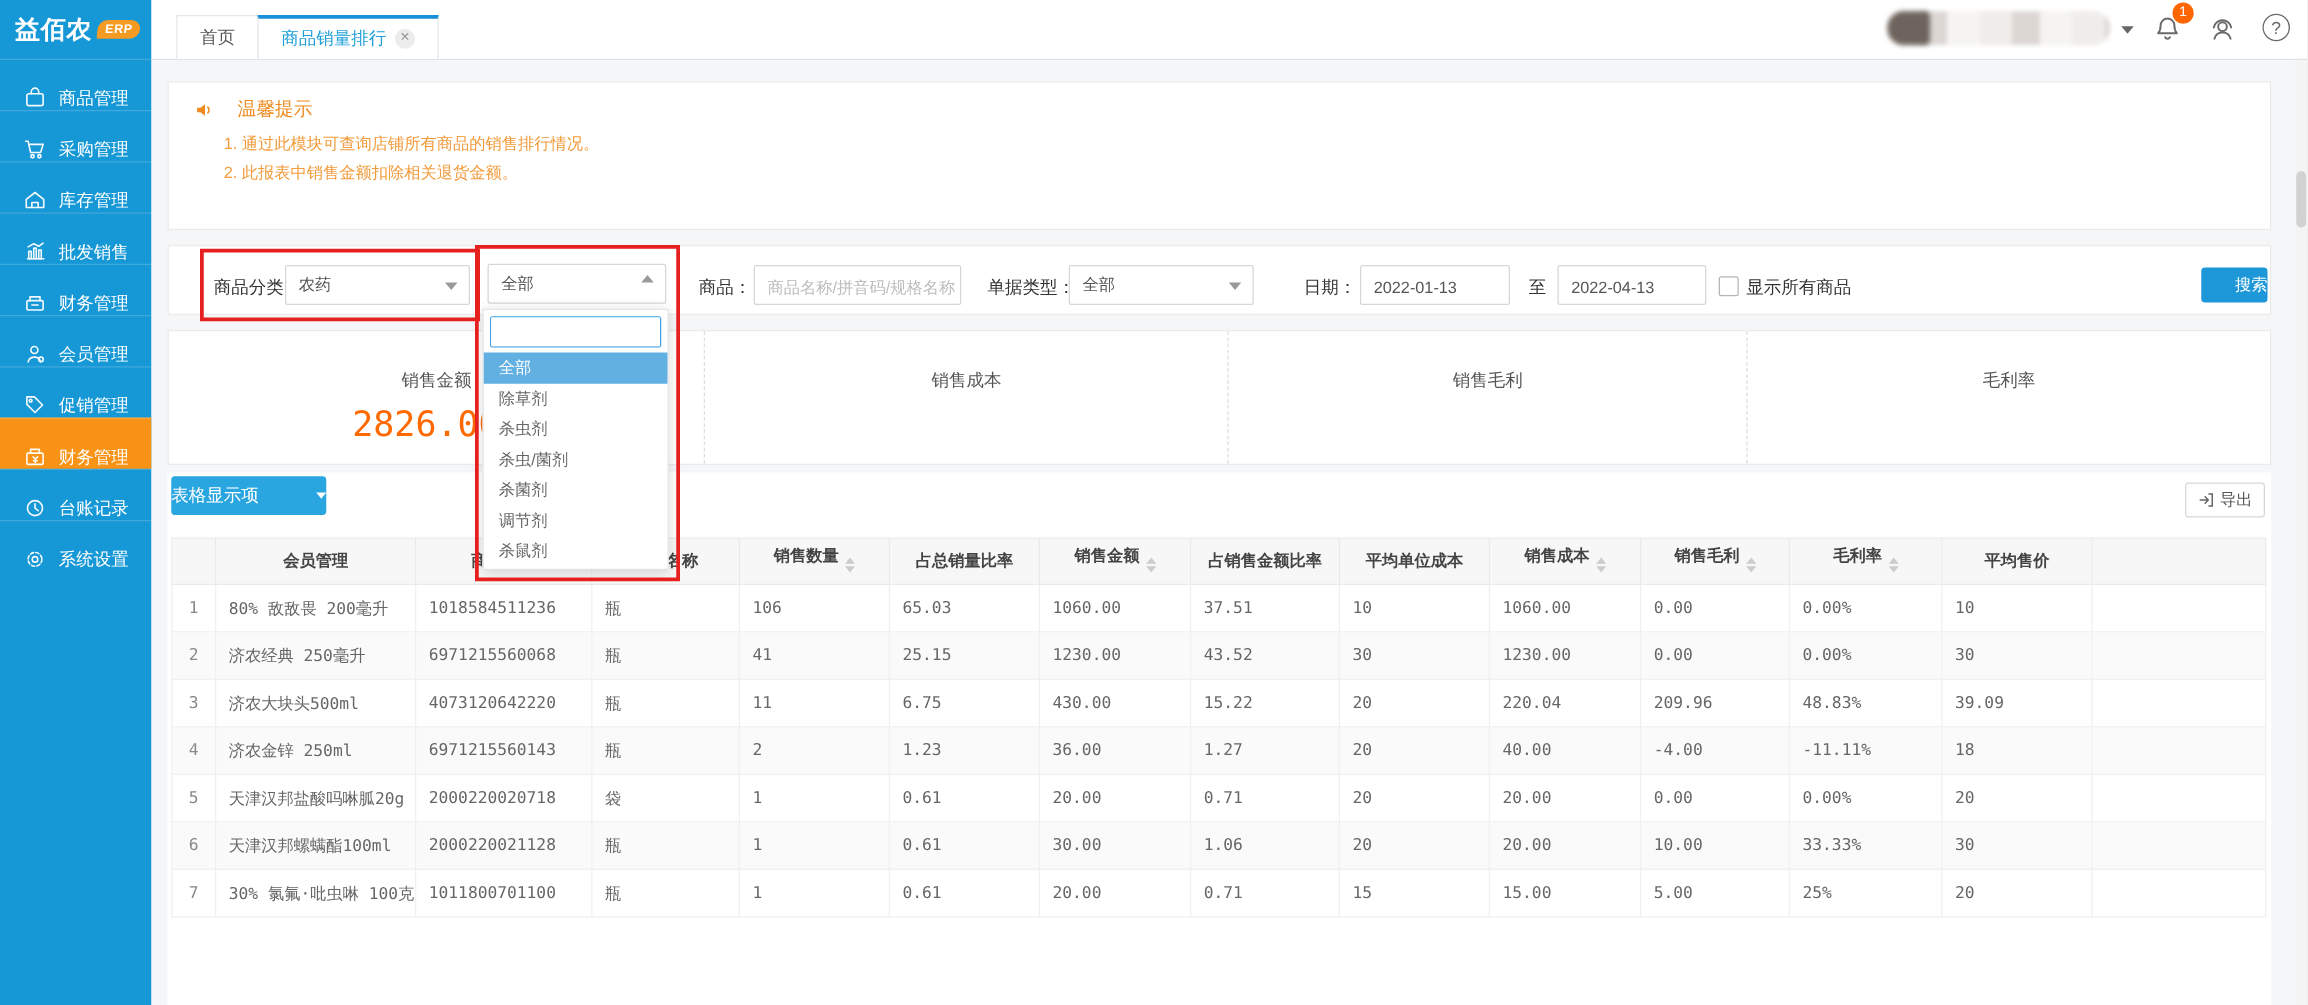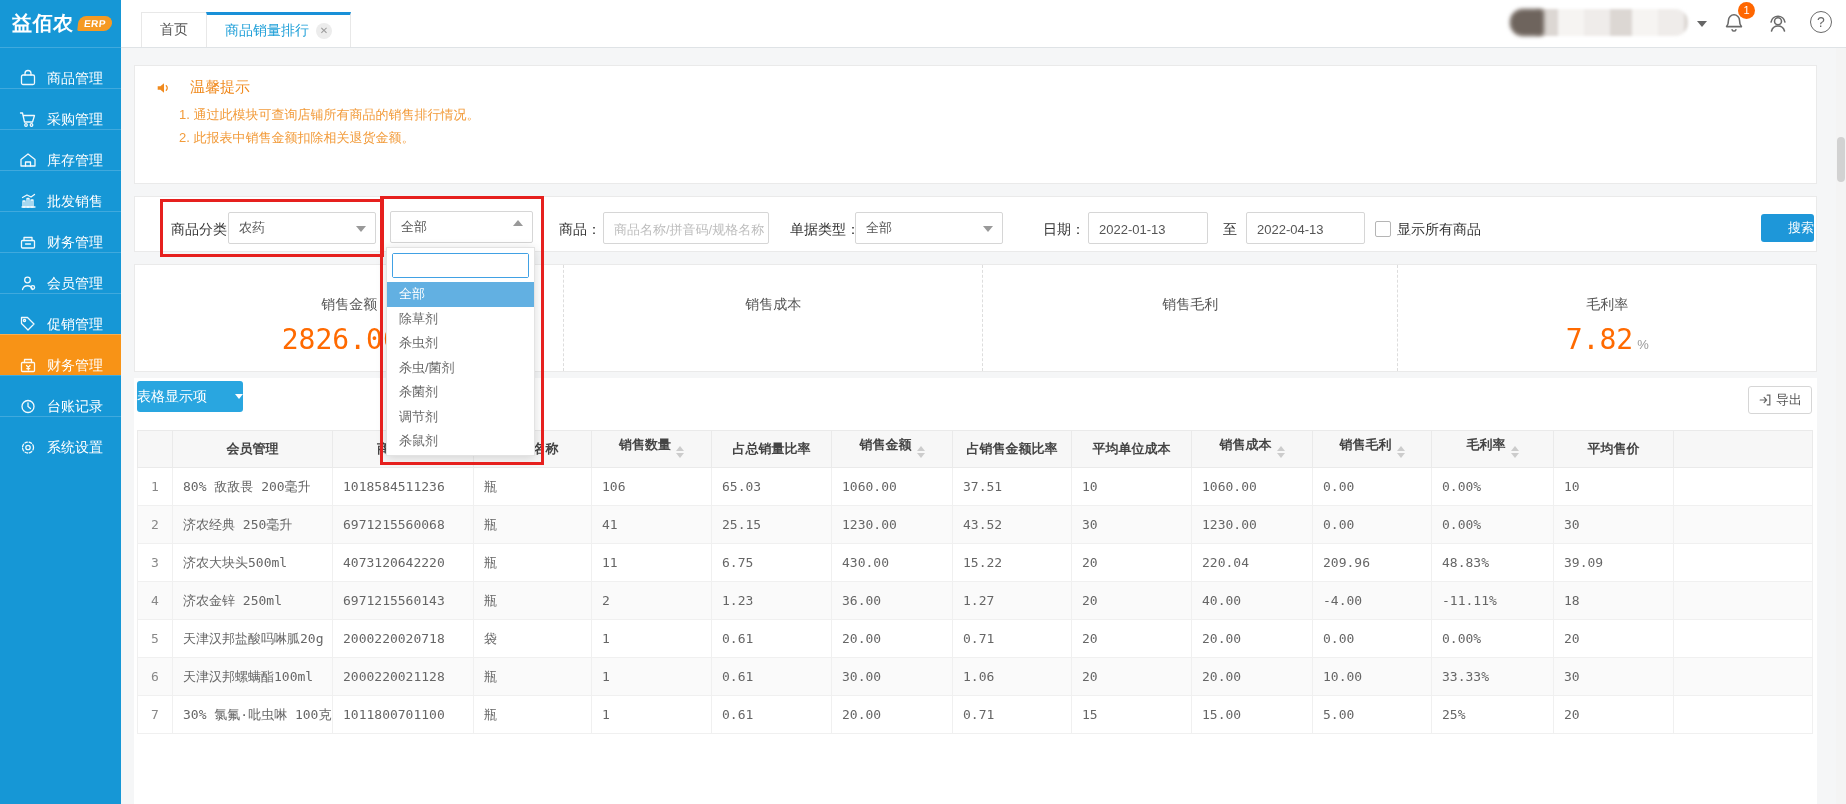--- a/index.html
+++ b/index.html
@@ -45,21 +45,21 @@
   .btn-search{position:absolute;left:1626px;top:17px;width:53px;height:28px;background:#1e97d9;color:#fff;font-size:13px;border:none;border-radius:3px;text-align:right;line-height:28px;cursor:pointer}
   
   .summary{left:134px;top:264px;width:1683px;height:108px;display:flex}
   .card{box-sizing:border-box;text-align:center}
   .card + .card{border-left:1px dashed #ddd}
   .card-label{margin-top:31px;font-size:14px;color:#555}
   .card-value{margin-top:9px;font-size:28px;color:#ff6a00;font-family:"DejaVu Sans Mono","DejaVu Sans",monospace}
   .card-unit{font-size:13px;color:#999;margin-left:4px;font-family:"Liberation Sans",sans-serif}
   
   .tablewrap{left:134px;top:378px;width:1683px;height:426px;border:none;background:#fff}
-  .btn-display{position:absolute;left:3px;top:3px;width:106px;height:31px;background:#29a6e0;color:#fff;font-size:14px;border:none;border-radius:3px;cursor:pointer;display:flex;align-items:center;justify-content:space-between;gap:6px}
+  .btn-display{position:absolute;left:3px;top:3px;width:124px;height:31px;background:#29a6e0;color:#fff;font-size:14px;border:none;border-radius:3px;cursor:pointer;display:flex;align-items:center;justify-content:space-between;gap:6px}
   .btn-display .dcar{width:0;height:0;border:4px solid transparent;border-top:5px solid #fff;margin-top:4px}
   .btn-export{position:absolute;right:5px;top:8px;width:62px;height:26px;background:#fff;border:1px solid #d6d6d6;border-radius:3px;color:#555;font-size:13px;cursor:pointer;display:flex;align-items:center;justify-content:center;gap:4px}
   .btn-export svg{width:14px;height:14px;stroke:#666;fill:none;stroke-width:1.4;stroke-linecap:round}
   table.rank{position:absolute;left:3px;top:52px;width:1675px;border-collapse:collapse;table-layout:fixed;
      font-family:"DejaVu Sans Mono","DejaVu Sans",monospace}
   table.rank th{height:36px;background:#f7f7f7;border:1px solid #eaeaea;font-size:13px;color:#444;font-weight:bold;text-align:center;padding:0;font-family:"Liberation Sans","DejaVu Sans",sans-serif;overflow:hidden;white-space:nowrap}
   table.rank td{height:37px;border:1px solid #f0f0f0;font-size:13px;color:#666;padding:0 0 0 10px;overflow:hidden;white-space:nowrap}
   table.rank td.center{text-align:center;padding:0;color:#888}
   table.rank tbody tr:nth-child(even) td{background:#fafafa}
   .sort{display:inline-flex;flex-direction:column;margin-left:5px;vertical-align:-2px}
@@ -248,21 +248,20 @@
         <div class="card-value">2826.00<span class="card-unit">元</span></div>
       </div>
       <div class="card" style="width: 419px;">
         <div class="card-label">销售成本</div>
       </div>
       <div class="card" style="width: 416px;">
         <div class="card-label">销售毛利</div>
       </div>
       <div class="card" style="width: 419px;">
         <div class="card-label">毛利率</div>
-        <div class="card-value">7.82<span class="card-unit">%</span></div>
       </div>
     </div>
 
   <div class="panel tablewrap">
     <div class="btn-display">
       <span>表格显示项</span>
       <i class="dcar"></i>
     </div>
     <div class="btn-export">
       <svg viewBox="0 0 16 16">

